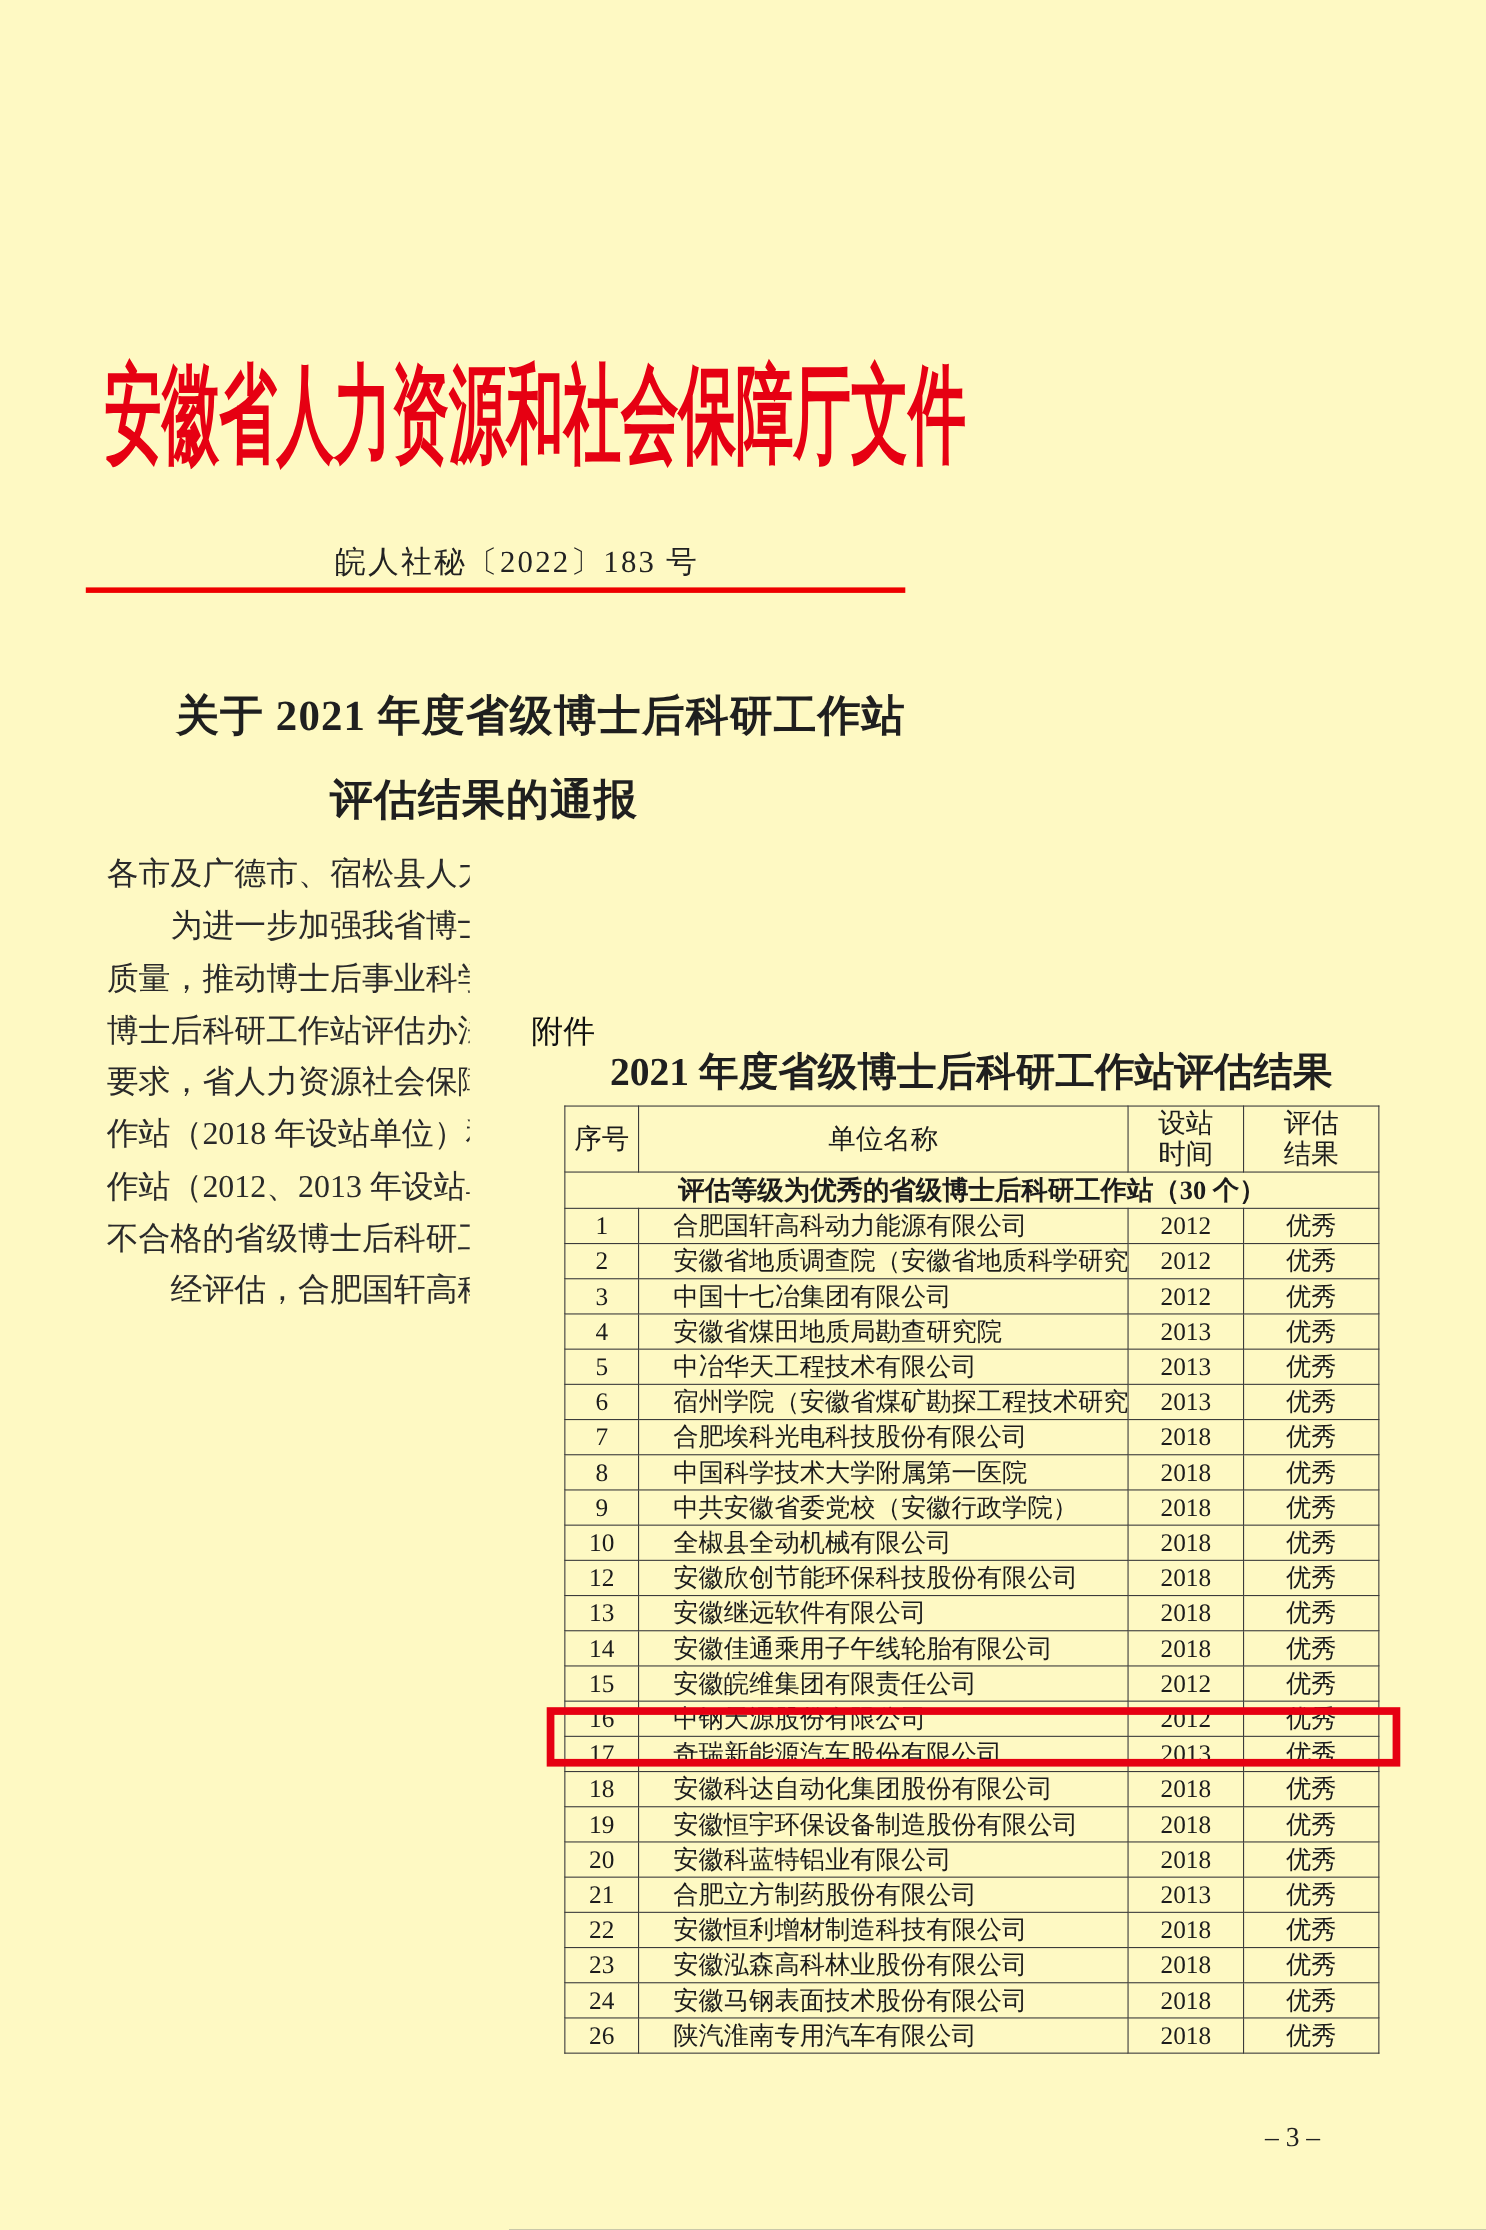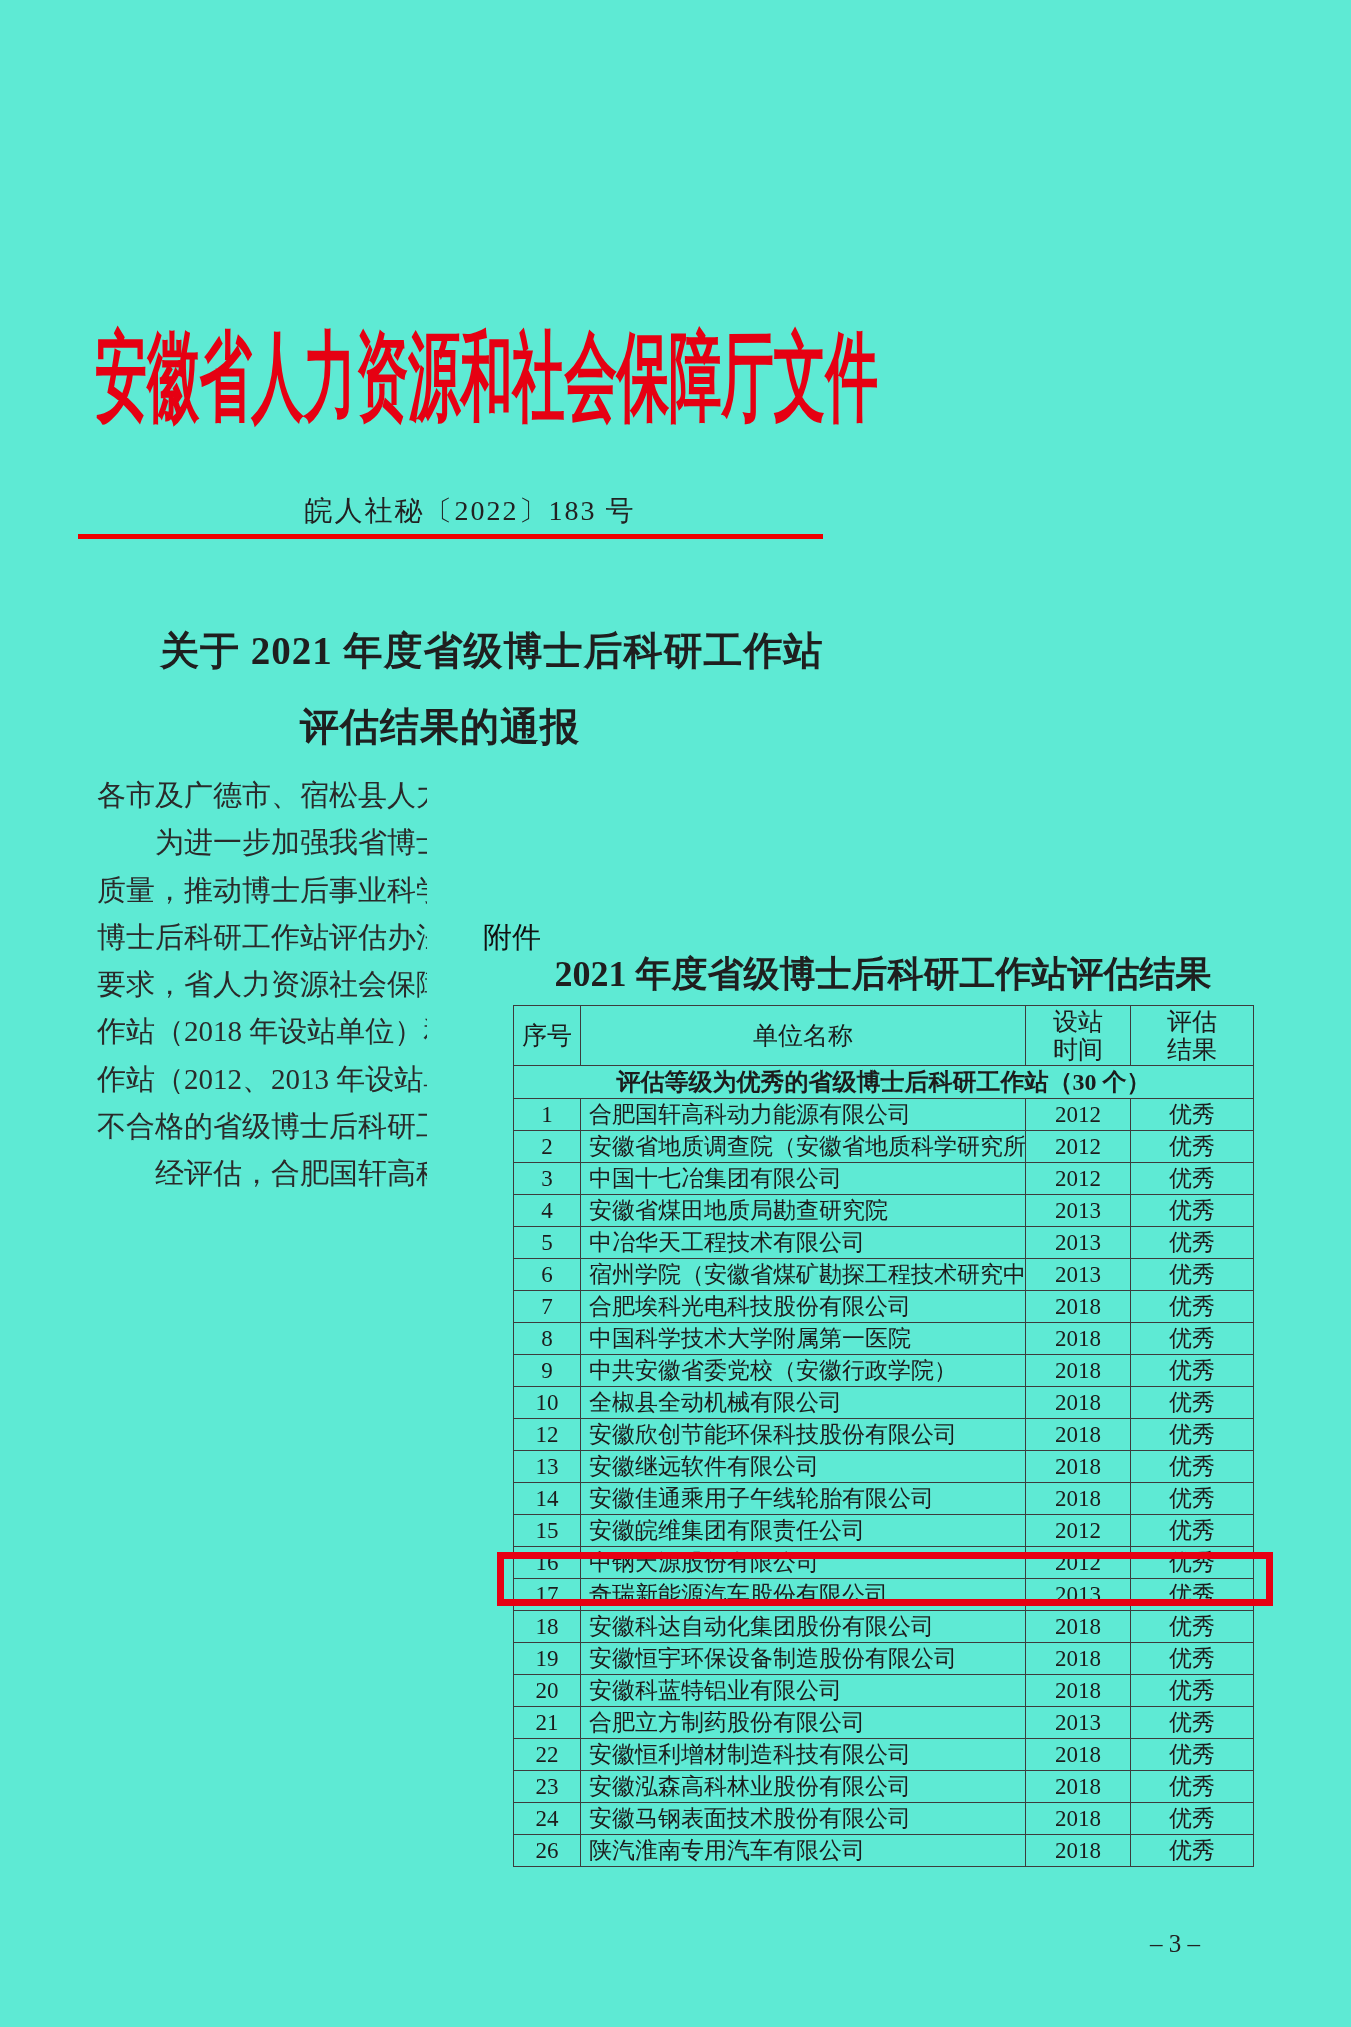--- a/index.html
+++ b/index.html
@@ -2,21 +2,21 @@
 <html><head>
 <meta charset="utf-8">
 <style>
   * { margin: 0; padding: 0; box-sizing: border-box; }
   html, body { background: #888; }
   .page {
     position: relative;
     width: 1351px;
     height: 2027px;
     margin: 0 auto;
-    background: #5eead4;
+    background: #fef9c3;
     font-family: "Liberation Serif", "DejaVu Serif", serif;
     color: #1f1f1f;
     overflow: hidden;
   }
   
   .masthead {
     position: absolute;
     left: 95px;
     top: 312px;
     font-size: 90px;
@@ -129,21 +129,21 @@
   tr.group-row td {
     font-size: 24px;
     font-weight: bold;
     text-align: center;
     vertical-align: middle;
     font-family: "Liberation Serif", "DejaVu Serif", serif;
   }
   tr.data-row { height: 31.7px; }
   tr.data-row td { font-size: 23px; vertical-align: middle; }
   td.c-no, td.c-year, td.c-result { text-align: center; }
-  td.c-name { text-align: left; padding-left: 8px; }
+  td.c-name { text-align: left; padding-left: 31px; }
   
   .highlight-box {
     position: absolute;
     left: -16px;
     top: 547px;
     width: 776px;
     height: 54px;
     border: 7px solid #e60012;
     pointer-events: none;
   }

